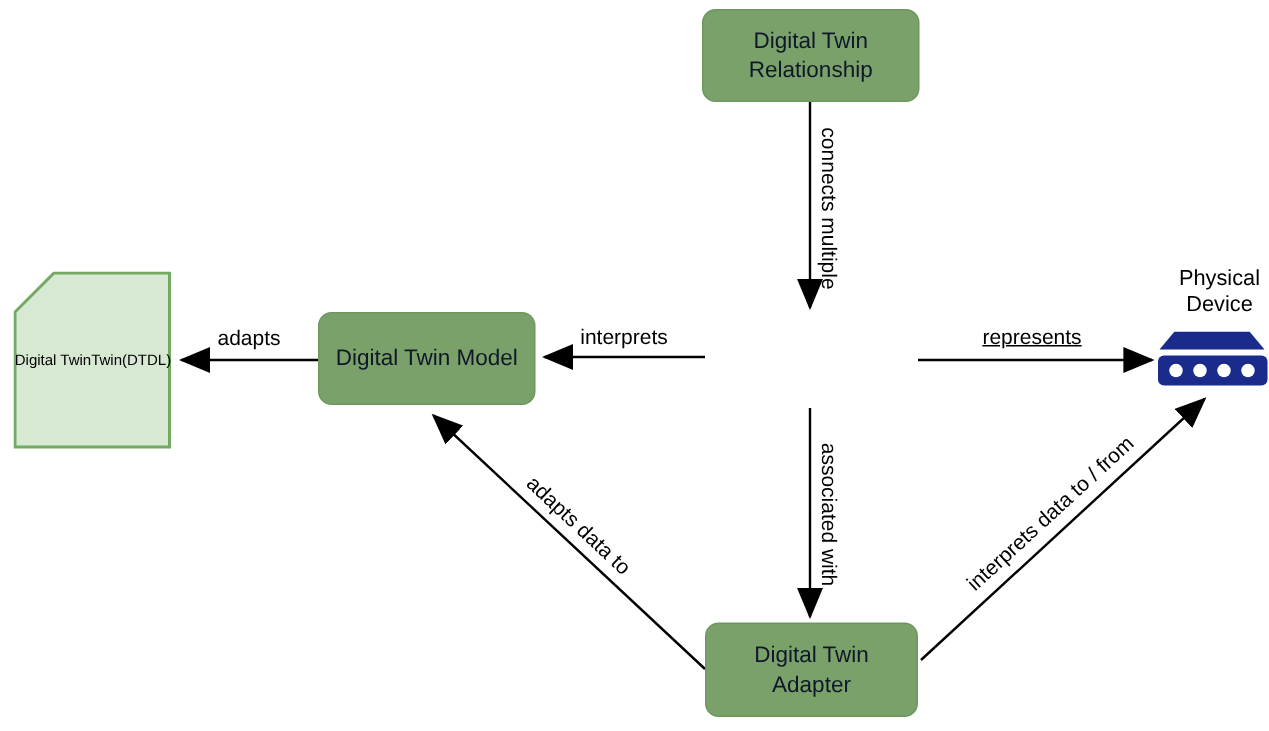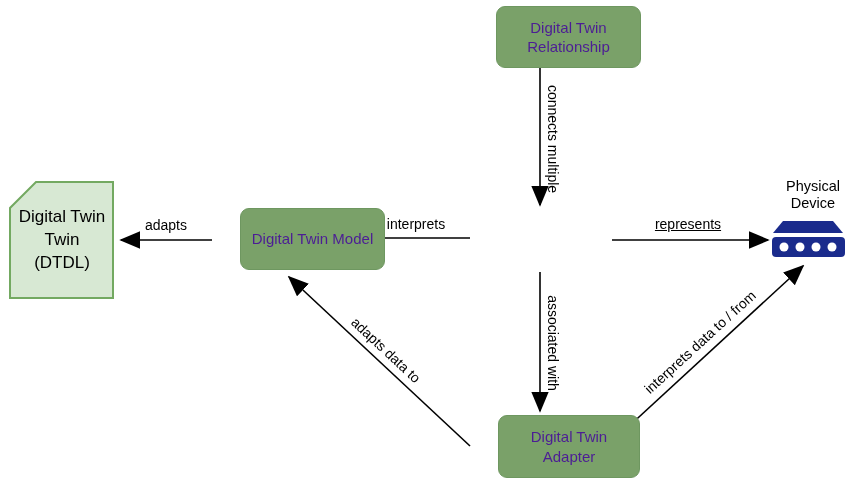--- a/index.html
+++ b/index.html
@@ -9,41 +9,40 @@
     height: 487px;
     background: #ffffff;
     font-family: "Liberation Sans", sans-serif;
     overflow: hidden;
   }
   .node {
     position: absolute;
     background: #7AA169;
     border: 1px solid #6E9760;
     border-radius: 9px;
-    color: #4c1d95;
+    color: #0f172a;
     font-size: 15px;
     line-height: 1.3;
     display: flex;
     align-items: center;
     justify-content: center;
     text-align: center;
     box-sizing: border-box;
     padding: 4px 10px;
-    margin-left: 28px;
   }
   #node-relationship { left: 468px; top: 6px;   width: 145px; height: 62px; }
   #node-instance     { left: 470px; top: 210px; width: 142px; height: 62px; }
   #node-model        { left: 212px; top: 208px; width: 145px; height: 62px; }
   #node-adapter      { left: 470px; top: 415px; width: 142px; height: 63px; }
 
   #spec-shape { position: absolute; left: 9px; top: 181px; }
   #spec-label {
     position: absolute; left: 9px; top: 181px; width: 106px; height: 119px;
-    display: flex; flex-direction: column; align-items: center; justify-content: center;
-    color: #000000; font-size: 17px; line-height: 1.35; text-align: center;
+    display: flex; flex-direction: row; align-items: center; justify-content: center;
+    color: #000000; font-size: 10px; line-height: 1.35; text-align: center;
   }
 
   #device-label {
     position: absolute; left: 771px; top: 178px; width: 84px;
     color: #000000; font-size: 14.5px; line-height: 1.2; text-align: center;
   }
   #device-icon { position: absolute; left: 771px; top: 221px; }
 
   #edge-layer { position: absolute; left: 0; top: 0; }
 

